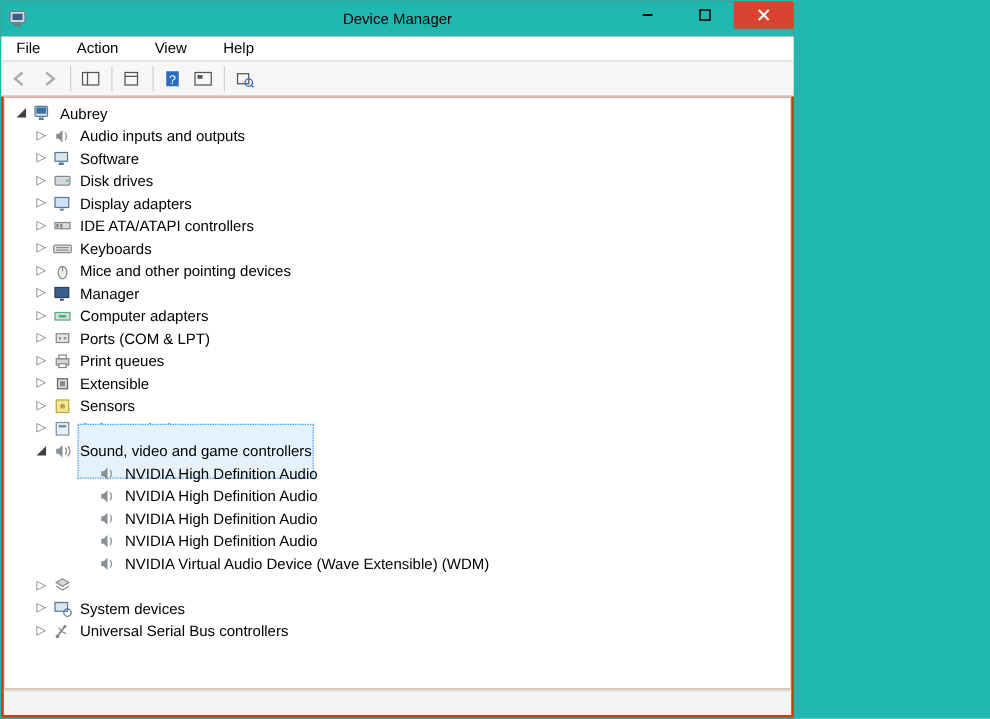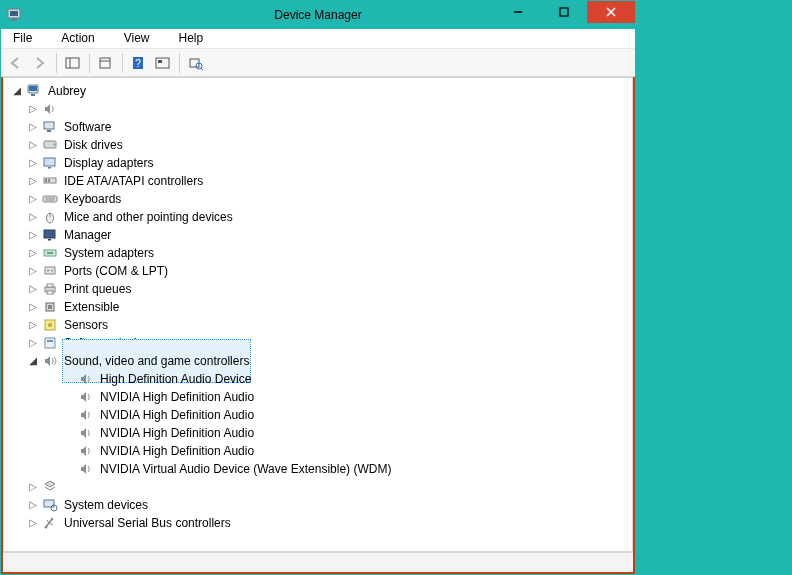--- a/index.html
+++ b/index.html
@@ -189,20 +189,21 @@
 </div>
         <div class="children">
           <div class="node">
     <span class="expander">▷</span>
     <span class="nicon">
               <svg width="16" height="16" viewBox="0 0 16 16">
                 <path d="M3 6h2l3-3v10l-3-3H3z" fill="#8a8f94"></path>
                 <path d="M10 5c1.5 1 1.5 5 0 6" fill="none" stroke="#8a8f94"></path>
               </svg>
             </span>
+    <span class="label">Audio inputs and outputs</span>
   </div>
           <div class="node">
     <span class="expander">▷</span>
     <span class="nicon">
               <svg width="16" height="16" viewBox="0 0 16 16">
                 <rect x="2" y="3" width="10" height="7" fill="#dde6ee" stroke="#5a7896"></rect>
                 <rect x="5" y="11" width="4" height="2" fill="#5a7896"></rect>
               </svg>
             </span>
     <span class="label">Software</span>
@@ -270,21 +271,21 @@
     <span class="label">Manager</span>
   </div>
           <div class="node">
     <span class="expander">▷</span>
     <span class="nicon">
               <svg width="16" height="16" viewBox="0 0 16 16">
                 <rect x="2" y="5" width="12" height="6" fill="#d9e3d0" stroke="#5a8"></rect>
                 <rect x="5" y="7" width="6" height="2" fill="#5a8"></rect>
               </svg>
             </span>
-    <span class="label">System adapters</span>
+    <span class="label">Computer adapters</span>
   </div>
           <div class="node">
     <span class="expander">▷</span>
     <span class="nicon">
               <svg width="16" height="16" viewBox="0 0 16 16">
                 <rect x="3" y="4" width="10" height="7" fill="#e5e5e5" stroke="#888"></rect>
                 <circle cx="6" cy="7.5" r="1" fill="#888"></circle>
                 <circle cx="10" cy="7.5" r="1" fill="#888"></circle>
               </svg>
             </span>
@@ -343,21 +344,21 @@
   </div>
           <div class="children2">
             <div class="node">
         <span class="expander"></span>
         <span class="nicon">
                 <svg width="16" height="16" viewBox="0 0 16 16">
                   <path d="M3 6h2l3-3v10l-3-3H3z" fill="#8a8f94"></path>
                   <path d="M10 5c1.5 1 1.5 5 0 6" fill="none" stroke="#8a8f94"></path>
                 </svg>
               </span>
-        <span class="label">High Definition Audio Device</span>
+        <span class="label">NVIDIA High Definition Audio</span>
       </div>
             <div class="node">
         <span class="expander"></span>
         <span class="nicon">
                 <svg width="16" height="16" viewBox="0 0 16 16">
                   <path d="M3 6h2l3-3v10l-3-3H3z" fill="#8a8f94"></path>
                   <path d="M10 5c1.5 1 1.5 5 0 6" fill="none" stroke="#8a8f94"></path>
                 </svg>
               </span>
         <span class="label">NVIDIA High Definition Audio</span>
@@ -383,30 +384,20 @@
         <span class="label">NVIDIA High Definition Audio</span>
       </div>
             <div class="node">
         <span class="expander"></span>
         <span class="nicon">
                 <svg width="16" height="16" viewBox="0 0 16 16">
                   <path d="M3 6h2l3-3v10l-3-3H3z" fill="#8a8f94"></path>
                   <path d="M10 5c1.5 1 1.5 5 0 6" fill="none" stroke="#8a8f94"></path>
                 </svg>
               </span>
-        <span class="label">NVIDIA High Definition Audio</span>
-      </div>
-            <div class="node">
-        <span class="expander"></span>
-        <span class="nicon">
-                <svg width="16" height="16" viewBox="0 0 16 16">
-                  <path d="M3 6h2l3-3v10l-3-3H3z" fill="#8a8f94"></path>
-                  <path d="M10 5c1.5 1 1.5 5 0 6" fill="none" stroke="#8a8f94"></path>
-                </svg>
-              </span>
         <span class="label">NVIDIA Virtual Audio Device (Wave Extensible) (WDM)</span>
       </div>
           </div>
           <div class="node">
     <span class="expander">▷</span>
     <span class="nicon">
               <svg width="16" height="16" viewBox="0 0 16 16">
                 <path d="M8 2l5 3-5 3-5-3z" fill="#d6dade" stroke="#888"></path>
                 <path d="M3 8l5 3 5-3" fill="none" stroke="#888"></path>
               </svg>

